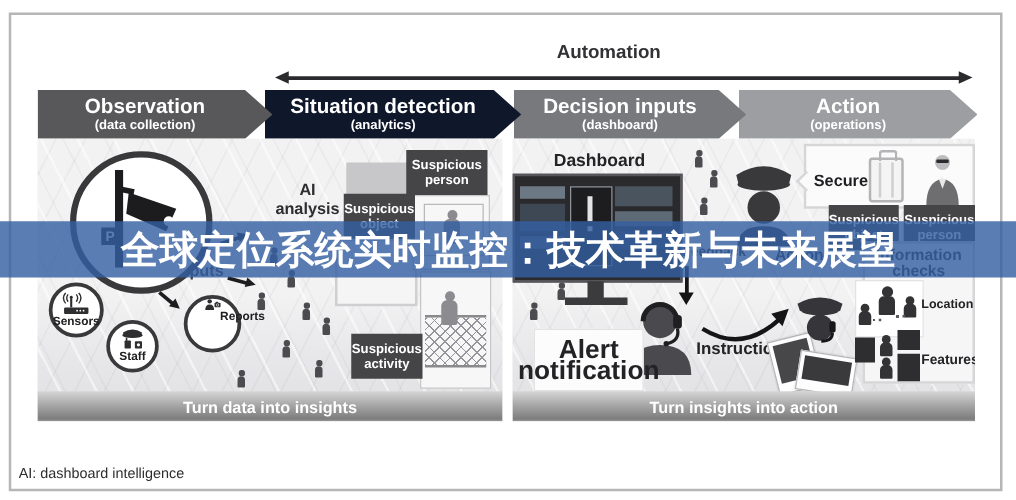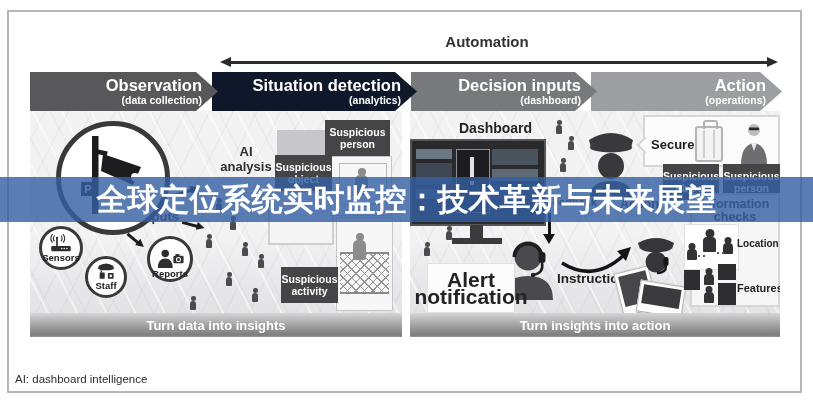--- a/index.html
+++ b/index.html
@@ -5,21 +5,21 @@
   html,body{margin:0;padding:0;background:#fff;}
   .page{position:relative;width:813px;height:400px;background:#fff;overflow:hidden;
         font-family:"Liberation Sans","DejaVu Sans",sans-serif;}
   .frame{position:absolute;left:7px;top:10px;width:791px;height:379px;border:2px solid #b6b6b6;background:#fff;}
   .automation-label{position:absolute;left:407px;top:33px;width:160px;text-align:center;
      font-size:15px;font-weight:bold;color:#333336;}
   .automation-line{position:absolute;left:230px;top:61px;width:538px;height:3px;background:#2b2b2d;}
   .automation-line::before{content:'';position:absolute;left:-10px;top:-4px;border-top:5.5px solid transparent;border-bottom:5.5px solid transparent;border-right:11px solid #2b2b2d;}
   .automation-line::after{content:'';position:absolute;right:-10px;top:-4px;border-top:5.5px solid transparent;border-bottom:5.5px solid transparent;border-left:11px solid #2b2b2d;}
   .chev{position:absolute;top:72px;height:39px;color:#fff;display:flex;flex-direction:column;
-        justify-content:center;align-items:flex-end;padding-right:16px;box-sizing:border-box;
+        justify-content:center;align-items:center;padding-right:16px;box-sizing:border-box;
         clip-path:polygon(0 0, calc(100% - 22px) 0, 100% 50%, calc(100% - 22px) 100%, 0 100%);}
   .chev .t1{font-size:16.5px;font-weight:bold;line-height:17px;}
   .chev .t2{font-size:10.5px;font-weight:bold;line-height:12px;}
   .chev1{left:30px;width:188px;background:#58585a;z-index:14;}
   .chev2{left:212px;width:205px;background:#0f172a;z-index:13;}
   .chev3{left:411px;width:186px;background:#77797d;z-index:12;}
   .chev4{left:591px;width:191px;background:#9c9ea1;z-index:11;}
   .panel{position:absolute;top:111px;height:226px;overflow:hidden;
      background:
        repeating-linear-gradient(63deg, rgba(255,255,255,0.5) 0 2px, transparent 2px 26px),
@@ -149,21 +149,21 @@
       <div class="clabel" style="font-size:9.5px;margin-bottom:4px;">Staff</div>
     </div>
     <div class="circ" style="left:117px;top:125px;width:46px;height:46px;">
       <svg width="30" height="19" viewBox="0 0 44 28">
         <circle cx="15" cy="6.5" r="5.5" fill="#2e2e30"></circle>
         <path d="M4,28 Q4,14 15,14 Q26,14 26,28 Z" fill="#2e2e30"></path>
         <rect x="27" y="10" width="15" height="11" rx="2" fill="#2e2e30"></rect>
         <rect x="30" y="7.5" width="6" height="3" fill="#2e2e30"></rect>
         <circle cx="34.5" cy="15.5" r="3" fill="none" stroke="#fff" stroke-width="1.5"></circle>
       </svg>
-      <div class="clabel" style="font-size:9.5px;margin-bottom:0;">Reports</div>
+      <div class="clabel" style="font-size:9.5px;margin-bottom:20px;padding-left:48px;">Reports</div>
     </div>
 
     <div style="position:absolute;left:247px;top:19px;width:53px;height:28px;background:#c7c7c9;z-index:3;"></div>
     <div class="dlabel" style="left:245px;top:44px;width:57px;height:36px;">
       <div>Suspicious</div>
         <div>object</div>
     </div>
     <div style="position:absolute;left:238px;top:80px;width:66px;height:54px;background:#f5f5f6;border:2px solid #cfcfd1;z-index:2;box-sizing:border-box;"></div>
     <div class="dlabel" style="left:295px;top:9px;width:65px;height:36px;">
       <div>Suspicious</div>
@@ -188,21 +188,21 @@
     <div class="tp" style="left:212px;top:136px;"></div>
     <div class="tp" style="left:228px;top:148px;"></div>
     <div class="tp" style="left:196px;top:166px;"></div>
     <div class="tp" style="left:222px;top:182px;"></div>
     <div class="tp" style="left:160px;top:190px;"></div>
 
     <div class="bar">Turn data into insights</div>
   </div>
 
   <div class="panel panel-right">
-    <div class="btxt" style="left:49px;top:9px;font-size:14px;color:#232326;">Dashboard</div>
+    <div class="btxt" style="left:33px;top:9px;font-size:14px;color:#232326;">Dashboard</div>
     <div class="monitor">
       <div class="tile" style="left:4px;top:8px;width:36px;height:10px;background:#6d7885;"></div>
       <div class="tile" style="left:4px;top:22px;width:36px;height:22px;background:#3e4854;"></div>
       <div class="tile" style="left:4px;top:48px;width:36px;height:10px;background:#505a66;"></div>
       <div class="cpanel"></div>
       <div class="tile" style="left:58px;top:16px;width:4px;height:20px;background:#e3e3e5;"></div>
       <div class="tile" style="left:58px;top:40px;width:4px;height:4px;background:#e3e3e5;"></div>
       <div class="tile" style="left:80px;top:8px;width:46px;height:16px;background:#4a545f;"></div>
       <div class="tile" style="left:80px;top:28px;width:46px;height:12px;background:#5f6a77;"></div>
       <div class="tile" style="left:80px;top:44px;width:46px;height:14px;background:#39424c;"></div>

